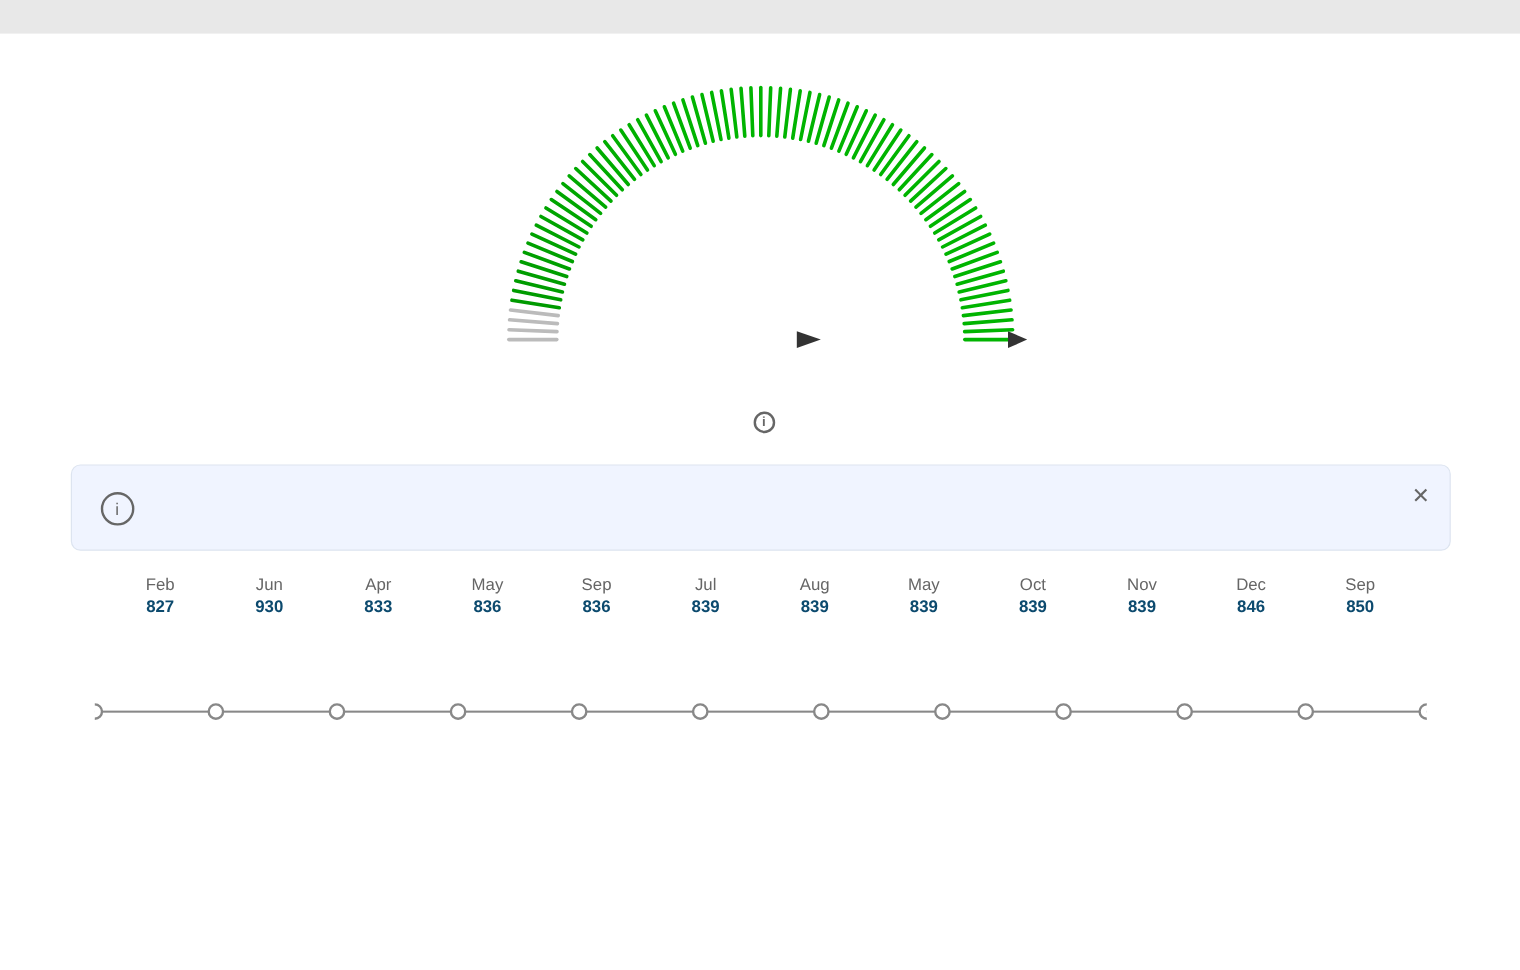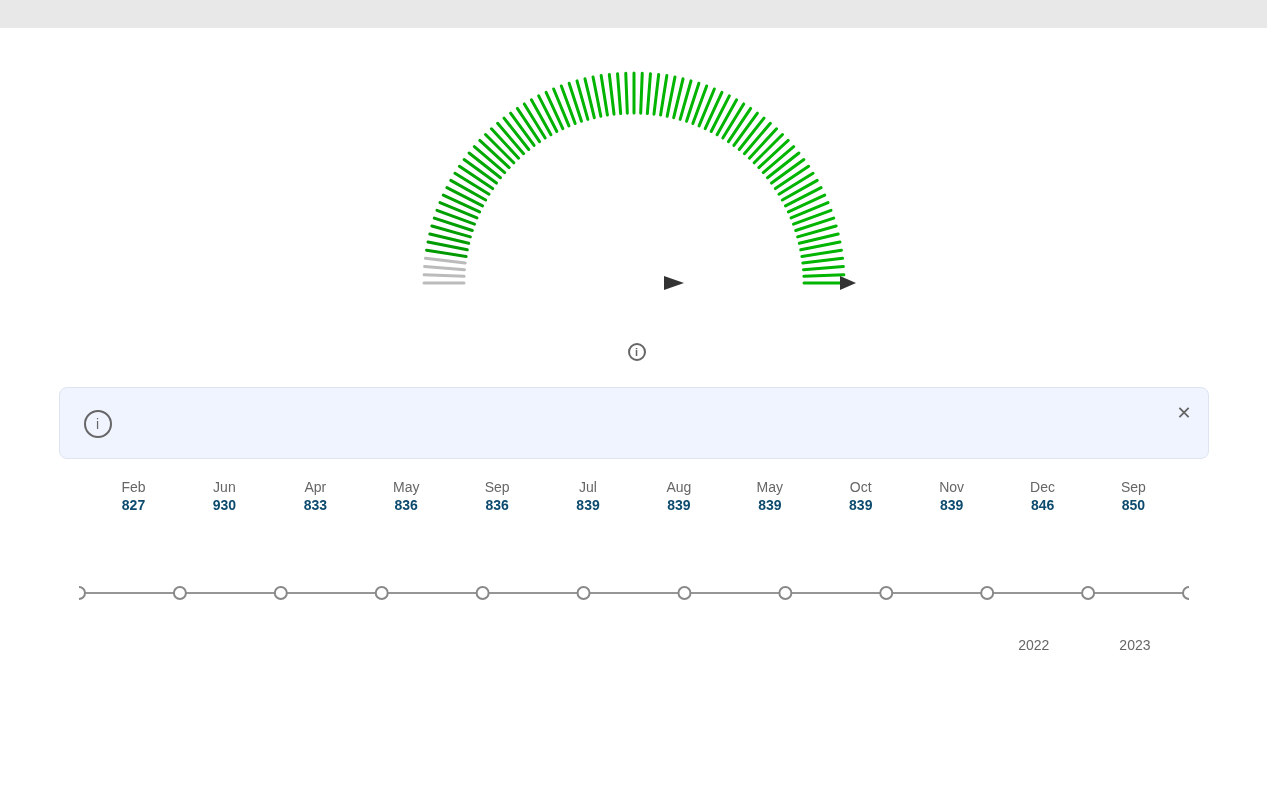--- a/index.html
+++ b/index.html
@@ -450,20 +450,16 @@
           <circle cx="504.5454545454545" cy="50" r="6" fill="white" stroke="#888" stroke-width="2"></circle>
           <circle cx="605.4545454545455" cy="50" r="6" fill="white" stroke="#888" stroke-width="2"></circle>
           <circle cx="706.3636363636364" cy="50" r="6" fill="white" stroke="#888" stroke-width="2"></circle>
           <circle cx="807.2727272727273" cy="50" r="6" fill="white" stroke="#888" stroke-width="2"></circle>
           <circle cx="908.1818181818181" cy="50" r="6" fill="white" stroke="#888" stroke-width="2"></circle>
           <circle cx="1009.090909090909" cy="50" r="6" fill="white" stroke="#888" stroke-width="2"></circle>
           <circle cx="1110" cy="50" r="6" fill="white" stroke="#888" stroke-width="2"></circle>
         </svg>
     </div>
 
-    <div class="year-labels" id="year-labels-row">
-    <span class="year-label">2022</span>
-        <span class="year-label">2023</span>
-      </div>
 
   </div>
 
 </div>
 
 </body></html>

